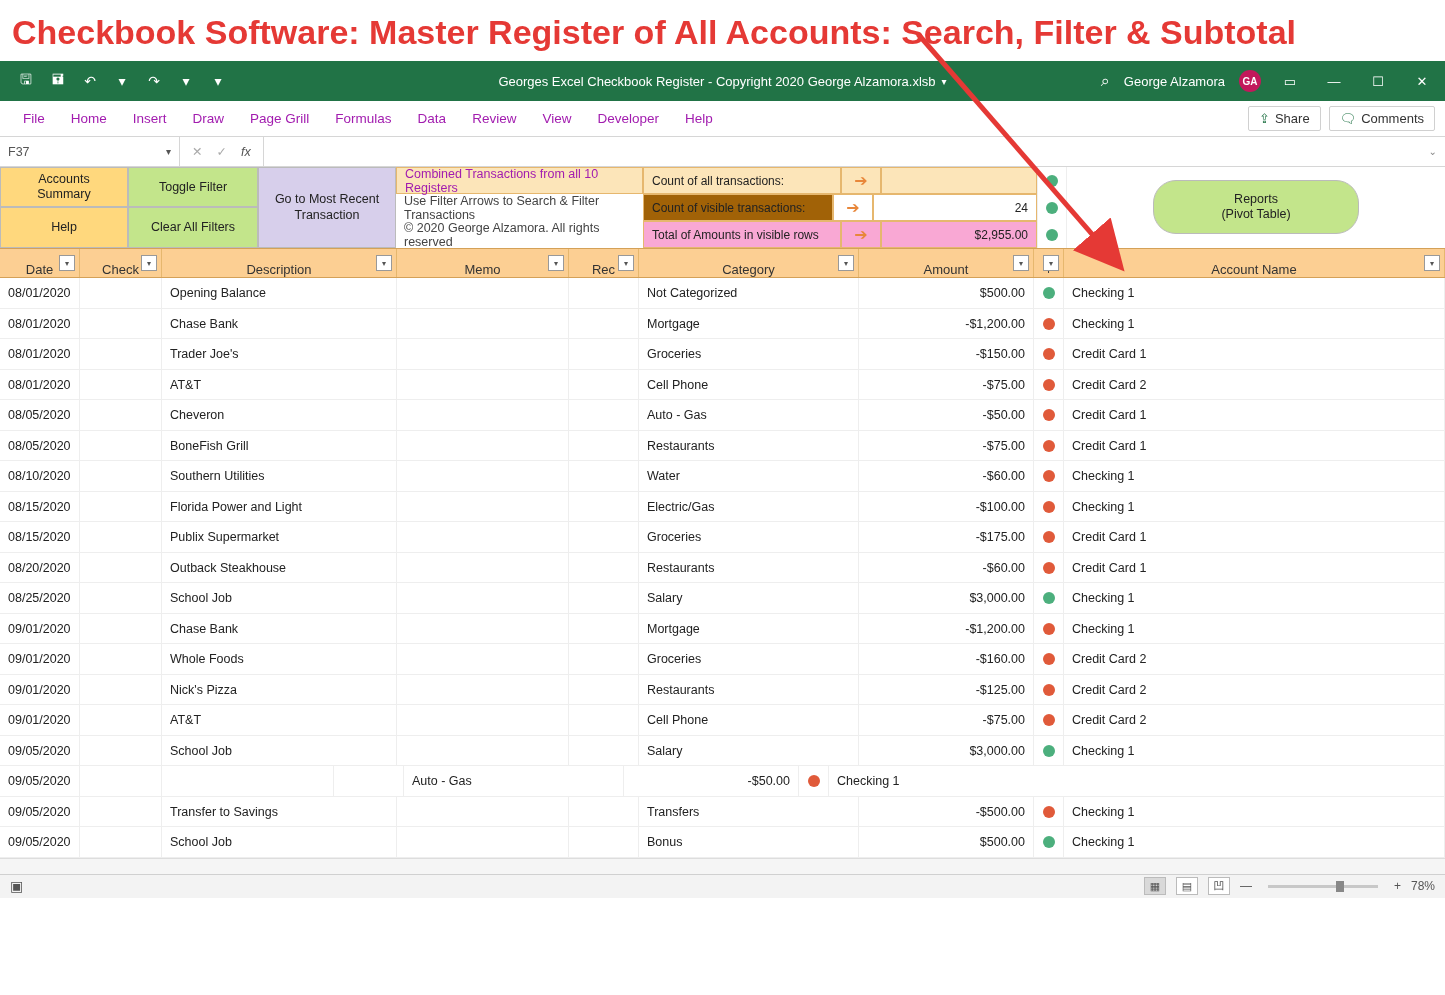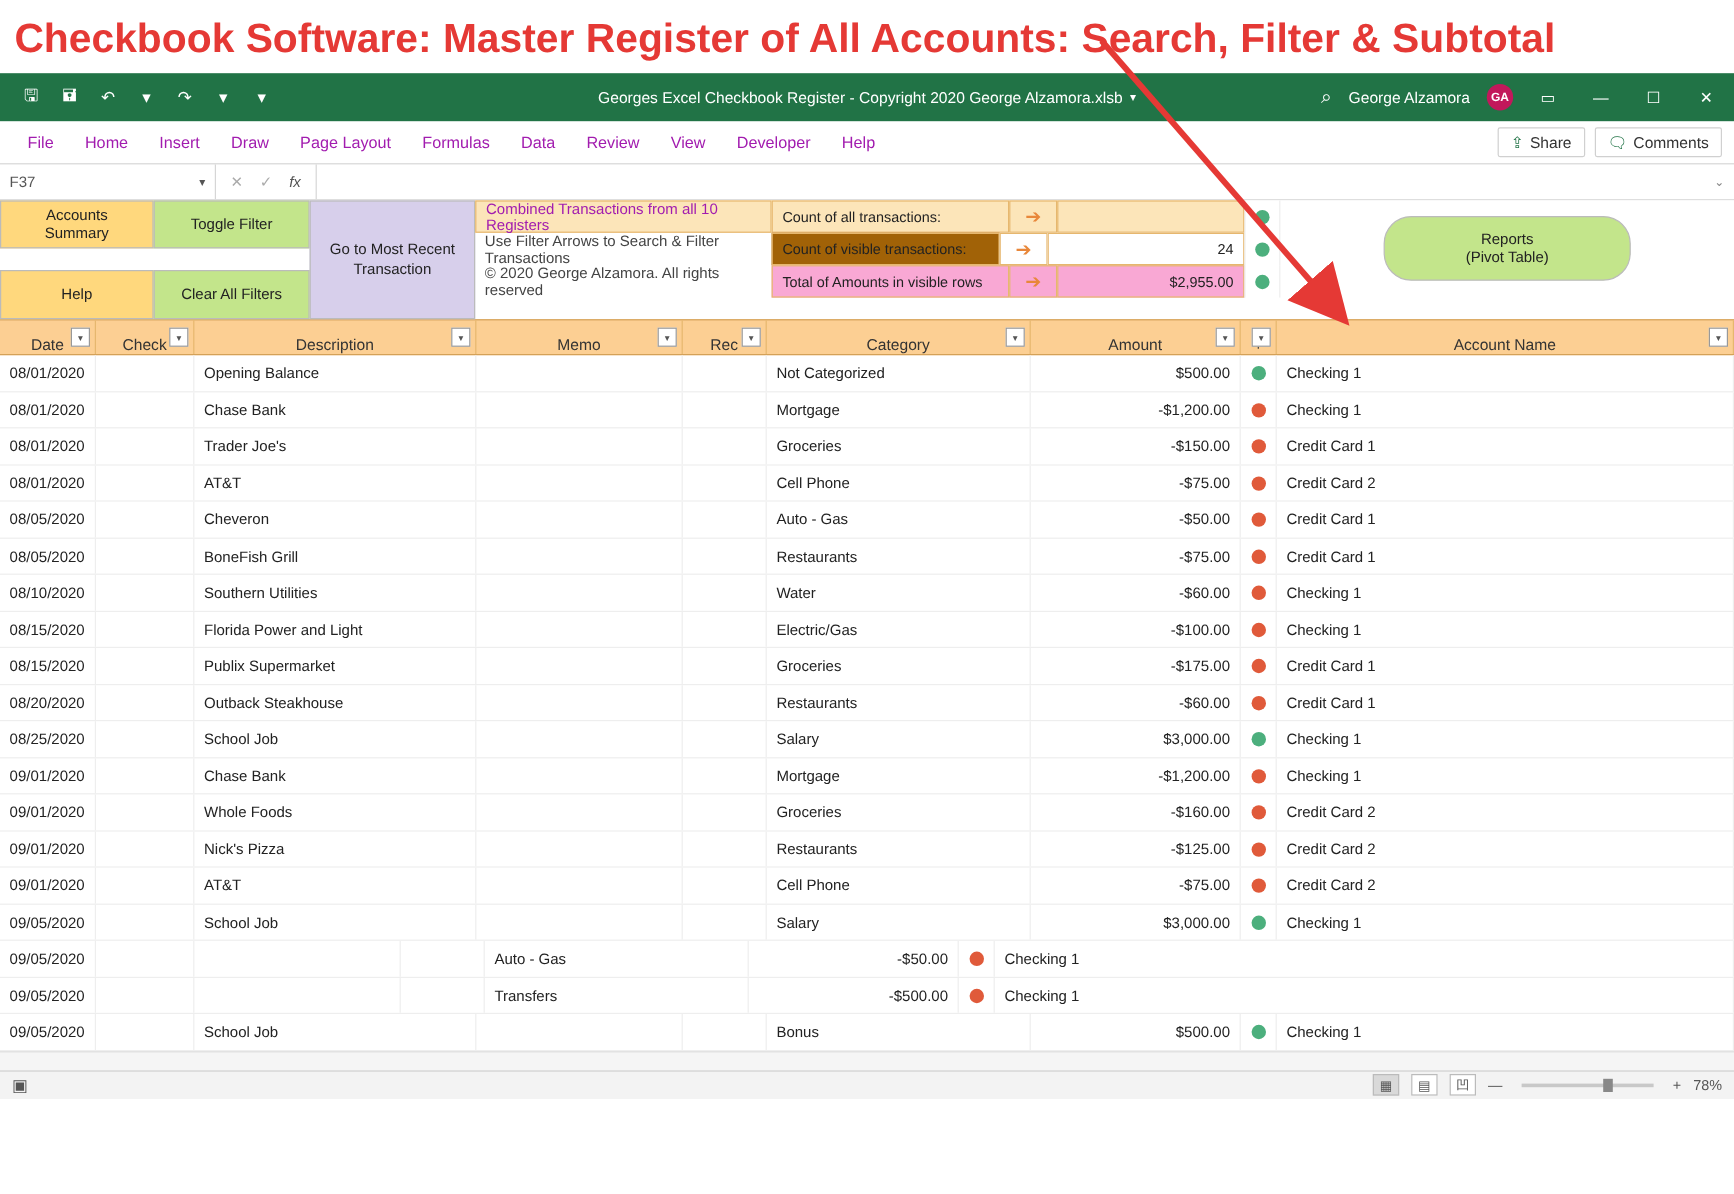--- a/index.html
+++ b/index.html
@@ -107,21 +107,21 @@
     <span class="winbtn">✕</span>
   </div>
 </div>
 
 <div class="ribbon">
   <div class="tabs">
     <div class="tab">File</div>
     <div class="tab">Home</div>
     <div class="tab">Insert</div>
     <div class="tab">Draw</div>
-    <div class="tab">Page Layout</div>
+    <div class="tab">Page Grill</div>
     <div class="tab">Formulas</div>
     <div class="tab">Data</div>
     <div class="tab">Review</div>
     <div class="tab">View</div>
     <div class="tab">Developer</div>
     <div class="tab">Help</div>
   </div>
   <div class="rbnright">
     <div class="rbn-btn">
         <span style="color:#217346">⇪</span>
@@ -147,21 +147,21 @@
   <div class="fbox">
       <span class="caret" style="color:#888">⌄</span>
     </div>
 </div>
 
 <div class="custom">
   <div class="crow">
     <div class="cbtn orange" style="width: 128px; height: 40px; white-space: pre-line;">Accounts
 Summary</div>
     <div class="cbtn lime" style="width:130px;height:40px">Toggle Filter</div>
-    <div class="cbtn lav" style="width: 138px; height: 99px; white-space: pre-line;">Go to Most Recent
+    <div class="cbtn lav" style="width: 138px; height: 81px; white-space: pre-line;">Go to Most Recent
 Transaction</div>
 
     <div style="width:247px">
       <div class="note">Combined Transactions from all 10 Registers</div>
       <div class="copy">Use Filter Arrows to Search &amp; Filter Transactions</div>
       <div class="copy">© 2020 George Alzamora. All rights reserved</div>
     </div>
 
     <div style="width:394px">
       <div style="display:flex">
@@ -466,20 +466,21 @@
       <div class="td c-cat">Auto - Gas</div>
       <div class="td c-amt num">-$50.00</div>
       <div class="td c-dot ctr">
         <span class="dot dred"></span>
       </div>
       <div class="td c-acct" style="flex:1">Checking 1</div>
     </div>
     <div class="tr">
       <div class="td c-date">09/05/2020</div>
       <div class="td c-check"></div>
+      <div class="td c-desc">Transfer to Savings</div>
       <div class="td c-memo"></div>
       <div class="td c-rec"></div>
       <div class="td c-cat">Transfers</div>
       <div class="td c-amt num">-$500.00</div>
       <div class="td c-dot ctr">
         <span class="dot dred"></span>
       </div>
       <div class="td c-acct" style="flex:1">Checking 1</div>
     </div>
     <div class="tr">

